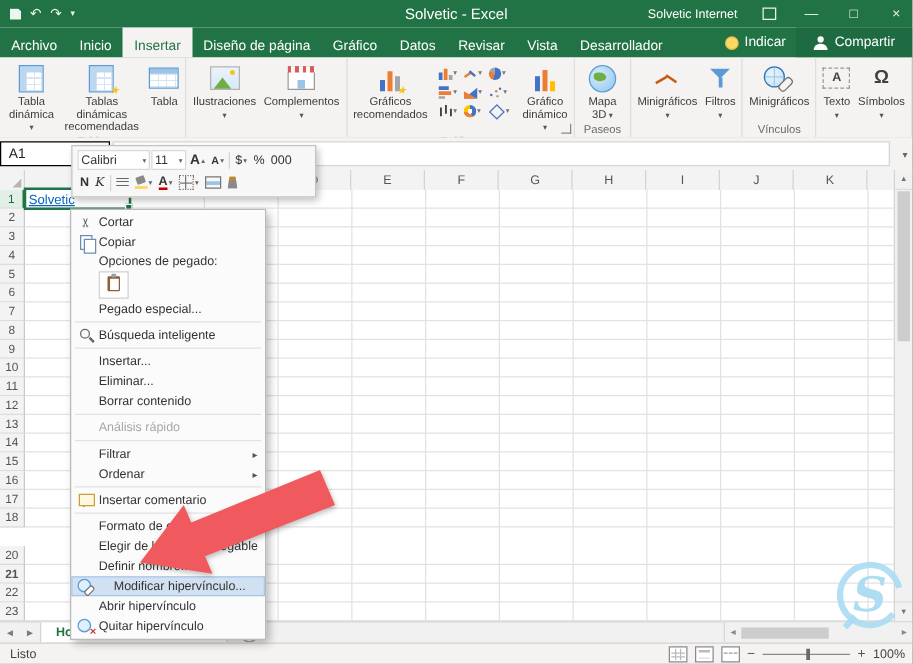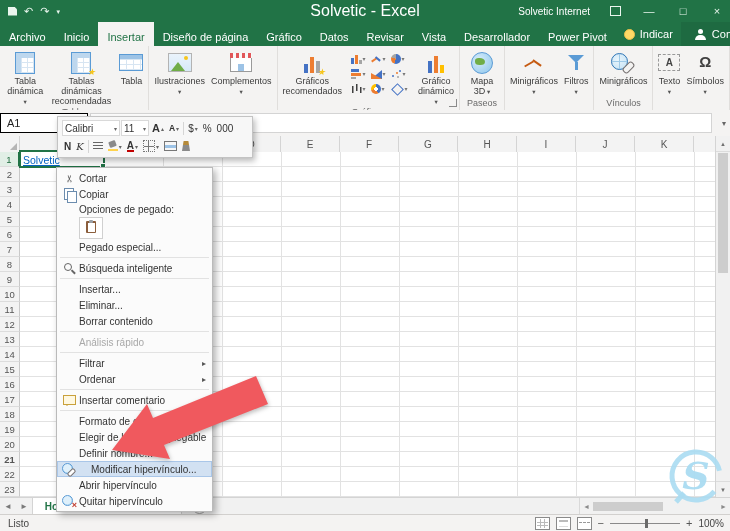--- a/index.html
+++ b/index.html
@@ -4,21 +4,21 @@
 <style>
   html,body{margin:0;padding:0;background:#888;}
   .win{position:relative;width:730px;height:531px;background:#fff;overflow:hidden;
        font-family:"Liberation Sans",sans-serif;-webkit-font-smoothing:antialiased;}
   
   .tb{position:absolute;left:0;top:0;right:0;height:22px;background:#217346;color:#fff;
       display:flex;align-items:center;font-size:11px;}
   .qat{display:flex;gap:7px;margin-left:8px;align-items:center;z-index:2;}
   .qi{color:#eaf6ee;font-size:11px;line-height:1;cursor:default;}
   .qi-save{width:9px;height:9px;background:#eaf6ee;clip-path:polygon(0 0,70% 0,100% 30%,100% 100%,0 100%);display:inline-block;}
-  .tb-title{position:absolute;left:0;right:0;text-align:center;font-size:16px;pointer-events:none;}
+  .tb-title{position:absolute;left:0;right:0;text-align:center;font-size:12px;pointer-events:none;}
   .tbright{margin-left:auto;display:flex;align-items:center;gap:8px;z-index:2;}
   .acct{font-size:10px;margin-right:4px;}
   .wb{width:26px;height:22px;display:flex;align-items:center;justify-content:center;font-size:11px;color:#eaf6ee;}
   .rdo{width:9px;height:8px;border:1px solid #eaf6ee;display:inline-block;}
   
   .tabs{position:absolute;top:22px;left:0;right:0;height:24px;background:#217346;display:flex;
         align-items:stretch;color:#fff;font-size:11px;}
   .tab{padding:5px 9px 0;display:flex;align-items:center;cursor:default;white-space:nowrap;}
   .tab.active{background:#f4f3f2;color:#217346;}
   .spacer{flex:1;}
@@ -240,21 +240,20 @@
     <div class="tab">Archivo</div>
     <div id="tabholder" style="display:flex">
         <div class="tab">Inicio</div>
         <div class="tab active">Insertar</div>
         <div class="tab">Diseño de página</div>
         <div class="tab">Gráfico</div>
         <div class="tab">Datos</div>
         <div class="tab">Revisar</div>
         <div class="tab">Vista</div>
         <div class="tab">Desarrollador</div>
-        <div class="tab">Power Pivot</div>
       </div>
     <div class="spacer"></div>
     <div class="tellme">
       <span class="bulb"></span>
       <span>Indicar</span>
     </div>
     <div class="share">
       <span class="person"></span>
       <span>Compartir</span>
     </div>
@@ -505,23 +504,20 @@
       </div>
       <div class="grow" style="top: 225px;">
         <span class="rnum">16</span>
       </div>
       <div class="grow" style="top: 240px;">
         <span class="rnum">17</span>
       </div>
       <div class="grow" style="top: 255px;">
         <span class="rnum">18</span>
       </div>
-      <div class="grow" style="top: 270px;">
-        <span class="rnum">19</span>
-      </div>
       <div class="grow" style="top: 285px;">
         <span class="rnum">20</span>
       </div>
       <div class="grow" style="top: 300px; font-weight: bold;">
         <span class="rnum">21</span>
       </div>
       <div class="grow" style="top: 315px;">
         <span class="rnum">22</span>
       </div>
       <div class="grow" style="top: 330px;">

